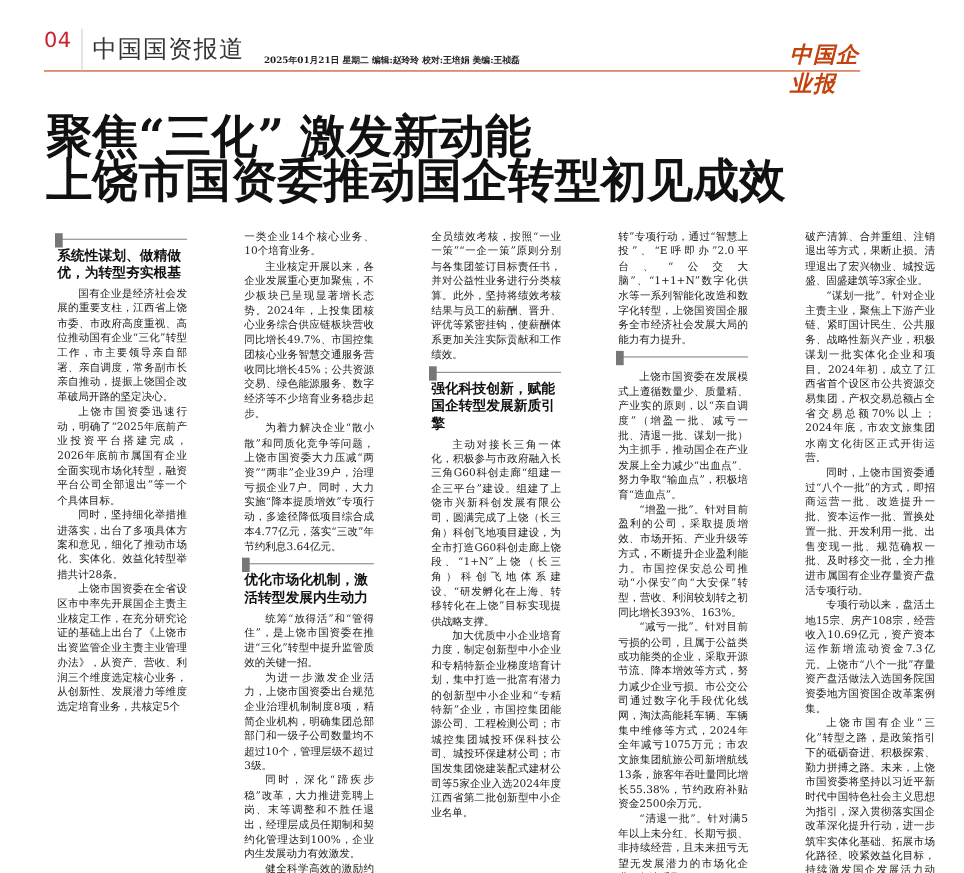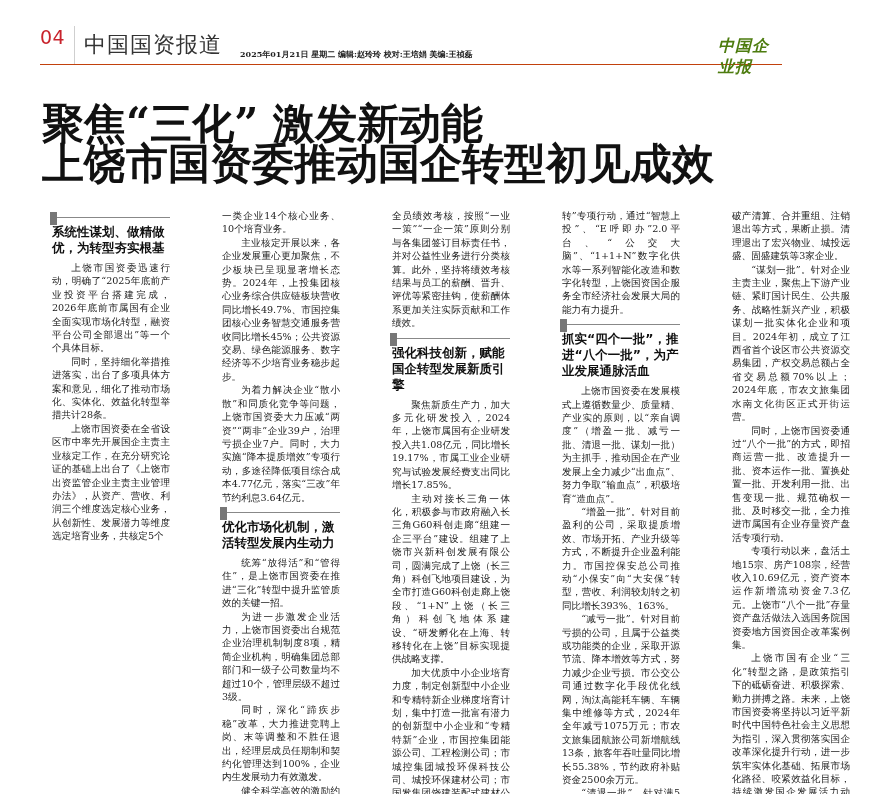--- a/index.html
+++ b/index.html
@@ -3,21 +3,21 @@
 <meta charset="utf-8">
 <style>
   html, body { margin: 0; padding: 0; background: #ffffff; }
   body { width: 876px; height: 794px; overflow: hidden; position: relative; font-family: "DejaVu Serif", "Liberation Serif", serif; color: #1a1a1a; }
 
   .masthead { position: absolute; left: 40px; top: 26px; width: 742px; height: 38px; border-bottom: 1px solid #c2410c; }
   .page-num { position: absolute; left: 0; top: 0px; font-family: "DejaVu Sans", "Liberation Sans", sans-serif; font-size: 19px; color: #c8232c; letter-spacing: 0.5px; }
   .mast-divider { position: absolute; left: 34px; top: 0; width: 1px; height: 38px; background: #cfcfcf; }
   .section-name { position: absolute; left: 44px; top: 4px; font-family: "DejaVu Sans", "Liberation Sans", sans-serif; font-size: 22px; font-weight: 300; color: #333; letter-spacing: 1px; }
   .edition-info { position: absolute; left: 200px; top: 23px; font-size: 8px; color: #222; white-space: nowrap; font-weight: bold; }
-  .paper-logo { position: absolute; left: 678px; top: 10px; font-family: "DejaVu Serif", serif; font-style: italic; font-weight: bold; font-size: 16px; color: #4d7c0f; letter-spacing: 1px; }
+  .paper-logo { position: absolute; left: 678px; top: 10px; font-family: "DejaVu Serif", serif; font-style: italic; font-weight: bold; font-size: 20px; color: #c2410c; letter-spacing: 1px; }
 
   .headline { position: absolute; left: 42px; top: 104px; width: 700px; }
   .headline-line { font-family: "DejaVu Serif", "Liberation Serif", serif; font-weight: bold; font-size: 42px; line-height: 40px; color: #111; letter-spacing: 0px; white-space: nowrap; }
 
   .columns { position: absolute; left: 52px; top: 209px; width: 780px; height: 585px; }
   .col { position: absolute; top: 0; width: 118px; font-size: 9.6px; line-height: 13.4px; text-align: justify; }
   .col p { margin: 0; text-indent: 2em; }
   .col p.cont { text-indent: 0; }
 
   .sub-head { position: relative; margin: 8px 0 5px 0; padding-top: 6px; border-top: 1px solid #888; }
@@ -41,20 +41,21 @@
   <div class="headline-line">上饶市国资委推动国企转型初见成效</div>
 </div>
 
 <div class="columns">
 
   <div class="col" style="left:0px;">
     <div class="sub-head">
       <span class="marker"></span>
       <span class="sh-text">系统性谋划、做精做优，为转型夯实根基</span>
     </div>
+    <p>国有企业是经济社会发展的重要支柱，江西省上饶市委、市政府高度重视、高位推动国有企业“三化”转型工作，市主要领导亲自部署、亲自调度，常务副市长亲自推动，提振上饶国企改革破局开路的坚定决心。</p>
     <p>上饶市国资委迅速行动，明确了“2025年底前产业投资平台搭建完成，2026年底前市属国有企业全面实现市场化转型，融资平台公司全部退出”等一个个具体目标。</p>
     <p>同时，坚持细化举措推进落实，出台了多项具体方案和意见，细化了推动市场化、实体化、效益化转型举措共计28条。</p>
     <p>上饶市国资委在全省设区市中率先开展国企主责主业核定工作，在充分研究论证的基础上出台了《上饶市出资监管企业主责主业管理办法》，从资产、营收、利润三个维度选定核心业务，从创新性、发展潜力等维度选定培育业务，共核定5个</p>
   </div>
 
   <div class="col" style="left:170px;">
     <p class="cont">一类企业14个核心业务、10个培育业务。</p>
     <p>主业核定开展以来，各企业发展重心更加聚焦，不少板块已呈现显著增长态势。2024年，上投集团核心业务综合供应链板块营收同比增长49.7%、市国控集团核心业务智慧交通服务营收同比增长45%；公共资源交易、绿色能源服务、数字经济等不少培育业务稳步起步。</p>
     <p>为着力解决企业“散小散”和同质化竞争等问题，上饶市国资委大力压减“两资”“两非”企业39户，治理亏损企业7户。同时，大力实施“降本提质增效”专项行动，多途径降低项目综合成本4.77亿元，落实“三改”年节约利息3.64亿元。</p>
     <div class="sub-head">
@@ -66,31 +67,29 @@
     <p>同时，深化“蹄疾步稳”改革，大力推进竞聘上岗、末等调整和不胜任退出，经理层成员任期制和契约化管理达到100%，企业内生发展动力有效激发。</p>
     <p>健全科学高效的激励约束机制，是充分发挥考核“指挥棒”作用的关键所在。上饶市国资委深入实施“分层分类”的</p>
   </div>
 
   <div class="col" style="left:340px;">
     <p class="cont">全员绩效考核，按照“一业一策”“一企一策”原则分别与各集团签订目标责任书，并对公益性业务进行分类核算。此外，坚持将绩效考核结果与员工的薪酬、晋升、评优等紧密挂钩，使薪酬体系更加关注实际贡献和工作绩效。</p>
     <div class="sub-head">
       <span class="marker"></span>
       <span class="sh-text">强化科技创新，赋能国企转型发展新质引擎</span>
     </div>
-    <p>聚焦新质生产力，加大多元化研发投入，2024年，上饶市属国有企业研发投入共1.08亿元，同比增长19.17%，市属工业企业研究与试验发展经费支出同比增长17.85%。</p>
     <p>主动对接长三角一体化，积极参与市政府融入长三角G60科创走廊“组建一企三平台”建设。组建了上饶市兴新科创发展有限公司，圆满完成了上饶（长三角）科创飞地项目建设，为全市打造G60科创走廊上饶段、“1+N”上饶（长三角）科创飞地体系建设、“研发孵化在上海、转移转化在上饶”目标实现提供战略支撑。</p>
     <p>加大优质中小企业培育力度，制定创新型中小企业和专精特新企业梯度培育计划，集中打造一批富有潜力的创新型中小企业和“专精特新”企业，市国控集团能源公司、工程检测公司；市城控集团城投环保科技公司、城投环保建材公司；市国发集团饶建装配式建材公司等5家企业入选2024年度江西省第二批创新型中小企业名单。</p>
 
   </div>
 
   <div class="col" style="left:510px;">
     <p class="cont">转”专项行动，通过“智慧上投”、“E呼即办”2.0平台、“公交大脑”、“1+1+N”数字化供水等一系列智能化改造和数字化转型，上饶国资国企服务全市经济社会发展大局的能力有力提升。</p>
     <div class="sub-head">
       <span class="marker"></span>
-      <span class="sh-text left">抓实“四个一批”，推进“八个一批”，为产业发展通脉活血</span>
     </div>
     <p>上饶市国资委在发展模式上遵循数量少、质量精、产业实的原则，以“亲自调度”（增盈一批、减亏一批、清退一批、谋划一批）为主抓手，推动国企在产业发展上全力减少“出血点”、努力争取“输血点”，积极培育“造血点”。</p>
     <p>“增盈一批”。针对目前盈利的公司，采取提质增效、市场开拓、产业升级等方式，不断提升企业盈利能力。市国控保安总公司推动“小保安”向“大安保”转型，营收、利润较划转之初同比增长393%、163%。</p>
     <p>“减亏一批”。针对目前亏损的公司，且属于公益类或功能类的企业，采取开源节流、降本增效等方式，努力减少企业亏损。市公交公司通过数字化手段优化线网，淘汰高能耗车辆、车辆集中维修等方式，2024年全年减亏1075万元；市农文旅集团航旅公司新增航线13条，旅客年吞吐量同比增长55.38%，节约政府补贴资金2500余万元。</p>
     <p>“清退一批”。针对满5年以上未分红、长期亏损、非持续经营，且未来扭亏无望无发展潜力的市场化企业，坚决采取</p>
   </div>
 
   <div class="col" style="left:680px;">
     <p class="cont">破产清算、合并重组、注销退出等方式，果断止损。清理退出了宏兴物业、城投远盛、固盛建筑等3家企业。</p>
     <p>“谋划一批”。针对企业主责主业，聚焦上下游产业链、紧盯国计民生、公共服务、战略性新兴产业，积极谋划一批实体化企业和项目。2024年初，成立了江西省首个设区市公共资源交易集团，产权交易总额占全省交易总额70%以上；2024年底，市农文旅集团水南文化街区正式开街运营。</p>

